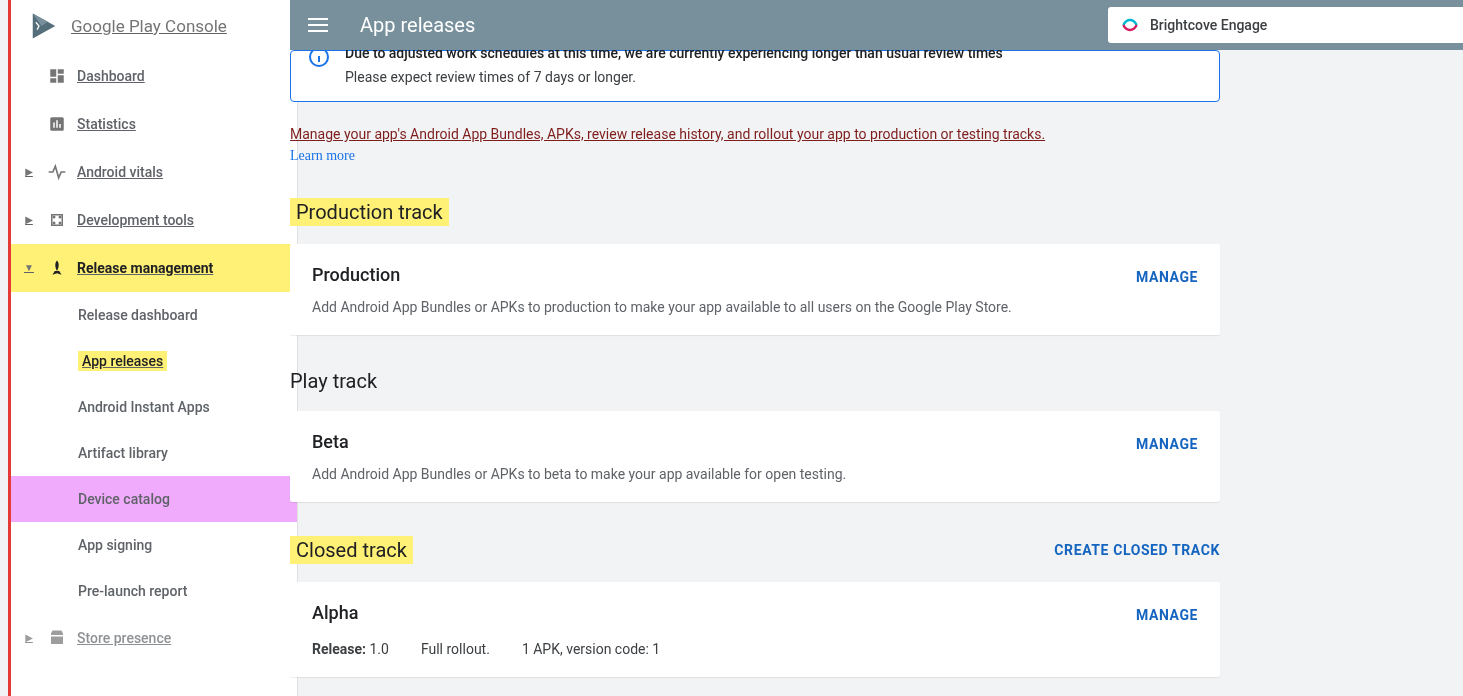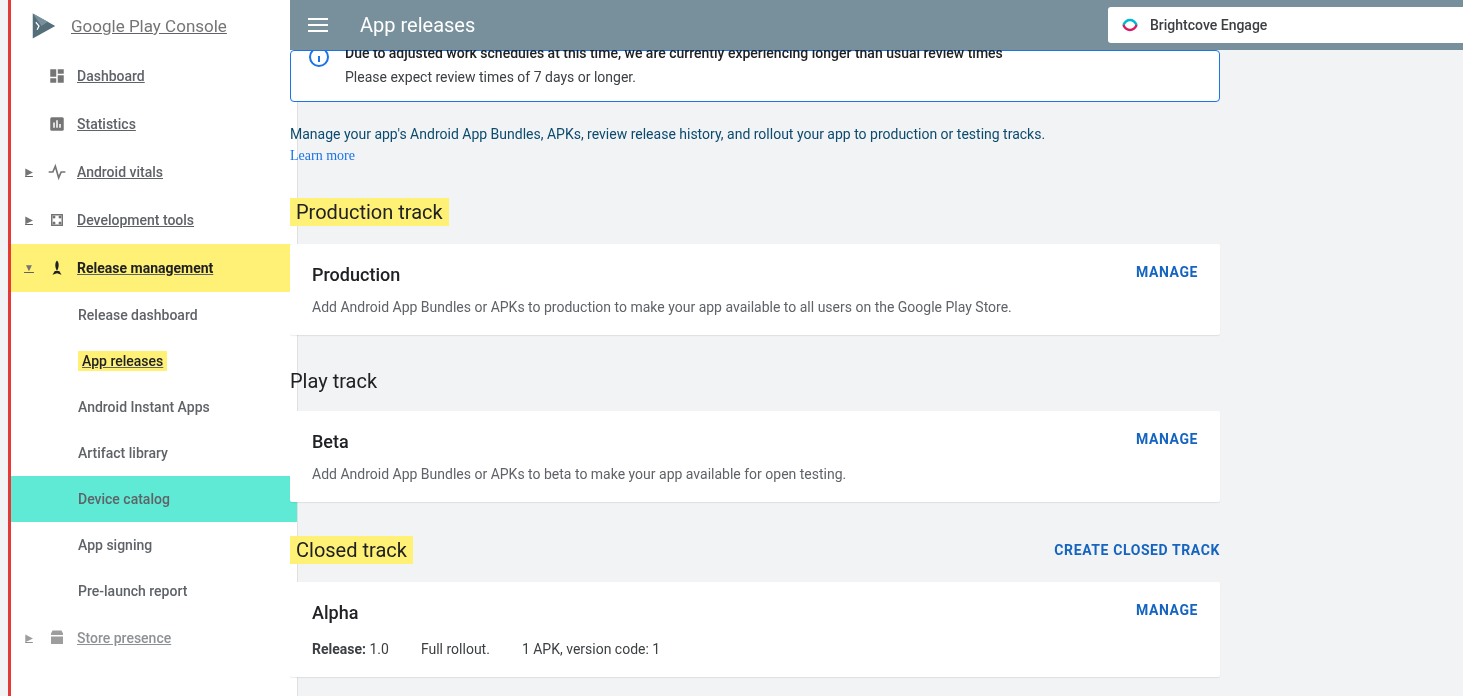--- a/index.html
+++ b/index.html
@@ -60,21 +60,21 @@
   .nav-sub {
     display: inline-block;
     padding-left: 67px;
     height: 46px;
     line-height: 46px;
     cursor: pointer;
     color: #5f6368;
     font-weight: 500;
     width: 100%;
   }
-  .nav-sub.device-cat { background: #5eead4; }
+  .nav-sub.device-cat { background: #f0abfc; }
   .nav-sub.hilite { display:inline-block; width:auto; height:auto; line-height:normal; margin-left:67px; padding:2px 4px; margin-top:12px; margin-bottom:12px;}
   .nav-sub-wrap { height:46px; display:flex; align-items:center;}
   
   .header {
     position: absolute;
     left: 290px; right: 0; top: 0;
     height: 50px;
     background: #78909c;
     display: flex;
     align-items: center;
@@ -115,21 +115,21 @@
     position: relative;
     margin-top: 0;
   }
   .notice-icon{
     position:absolute; left:16px; top:-6px;
     width:24px;height:24px;
     color:#1a73e8;
   }
   .notice-line1{ color:#202124; font-weight:500; margin-top:-6px; overflow:hidden; white-space:nowrap;}
   .notice-line2{ color:#3c4043; margin-top:8px;}
-  .help-text{ color:#0c4a6e; margin-top:24px; font-size:14px;}
+  .help-text{ color:#7f1d1d; margin-top:24px; font-size:14px;text-decoration:underline;}
   .learn-more{ color:#1a73e8; display:block; margin-top:6px; cursor:pointer;font-family:Liberation Serif, serif;}
   .section-heading{
     font-size:20px; color:#202124;
     margin-top:34px;
     display:inline-block;
   }
   .section-heading.hilite{ background:#fff176; padding:2px 6px;}
   .section-row{
     display:flex; align-items:center; margin-top:34px;
   }
@@ -137,21 +137,21 @@
   .section-row .spacer{flex:1;}
   .blue-link{
     color:#1565c0; letter-spacing:0.6px; font-weight:700; font-size:14px; cursor:pointer;
   }
   .card{
     background:#fff; border-radius:2px;
     box-shadow:0 1px 1px rgba(0,0,0,0.08);
     margin-top:18px;
     padding:20px 22px;
   }
-  .card-head{display:flex;align-items:flex-start;}
+  .card-head{display:flex;align-items:flex-end;}
   .card-title{ color:#202124; font-size:18px; font-weight:500;}
   .card-head .spacer{flex:1;}
   .card-desc{ margin-top:14px; color:#5f6368;}
   .release-row{
     display:flex; gap:32px; margin-top:18px; align-items:center;
     color:#3c4043; font-size:14px;
   }
   .release-row b{ font-weight:700;}
   
   svg{ display:block; }

